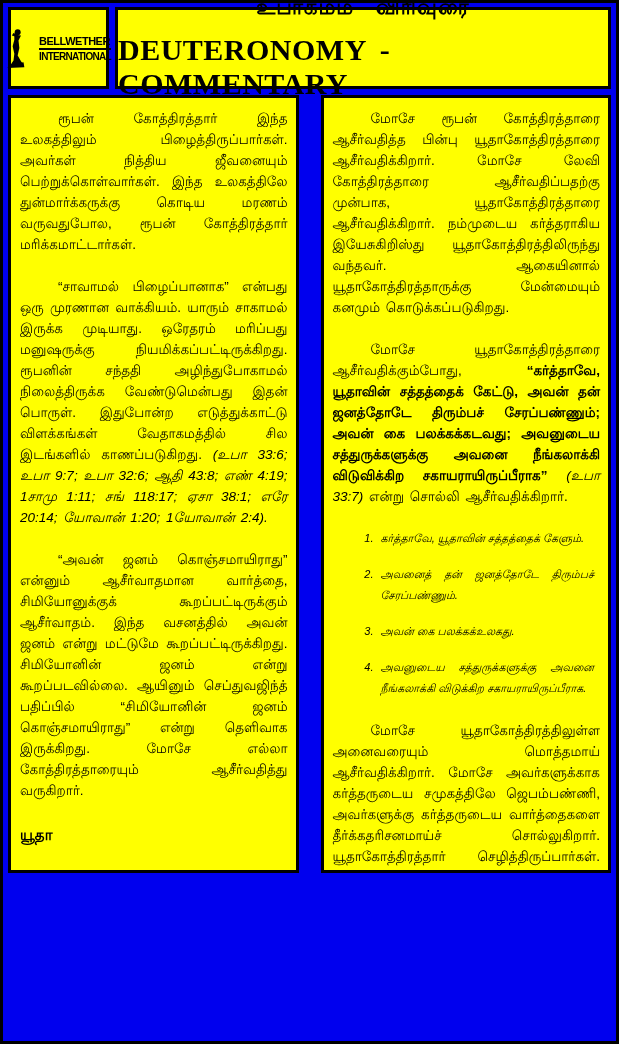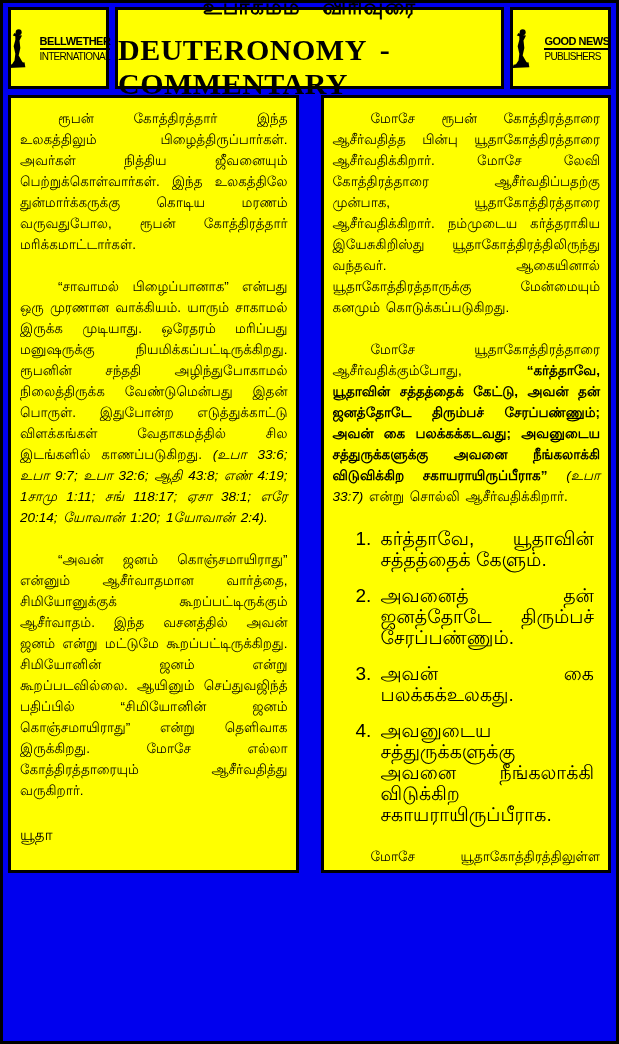--- a/index.html
+++ b/index.html
@@ -33,21 +33,21 @@
     padding: 2px;
   }
   .logo-icon { width: 20px; height: 46px; flex: 0 0 20px; }
   .logo-icon svg { width: 100%; height: 100%; }
   .logo-text { display: flex; flex-direction: column; }
   .logo-line1 {
     font-size: 11px; font-weight: bold; letter-spacing: -0.5px;
     border-bottom: 2px solid #000; padding-bottom: 1px; white-space: nowrap;
   }
   .logo-line2 {
-    font-size: 10px; font-weight: normal; letter-spacing: -0.7px;
+    font-size: 10px; font-weight: bold; letter-spacing: -0.7px;
     padding-top: 1px; white-space: nowrap;
   }
   .title-box {
     background: #FFFF00;
     border: 3px solid #000000;
     flex: 1 1 auto;
     display: flex;
     flex-direction: column;
     align-items: center;
     justify-content: center;
@@ -83,27 +83,28 @@
     text-indent: 38px;
     margin-bottom: 21px;
     word-spacing: 2px;
   }
   .para.no-indent { text-indent: 0; }
   .para .italic { font-style: italic; }
   .para .bold   { font-weight: bold; }
   .para.bold-para { font-weight: bold; }
   .heading {
     font-size: 15px;
-    font-weight: normal;
+    font-weight: bold;
     line-height: 25px;
     margin: 6px 0 28px 0;
     text-indent: 0;
   }
   .num-list {
-    font-size: 19px;
+    font-style: italic;
+    font-size: 11px;
     line-height: 21px;
     margin: 0 0 21px 44px;
     padding-right: 6px;
   }
   .num-list li {
     margin-bottom: 15px;
     padding-left: 4px;
     text-align: justify;
   }
 </style>
@@ -127,34 +128,20 @@
         <span class="logo-line1">BELLWETHER</span>
         <span class="logo-line2">INTERNATIONAL</span>
       </span>
     </div>
 
     <div class="title-box">
       <div class="title-tamil">உபாகமம் - விரிவுரை</div>
       <div class="title-english">DEUTERONOMY - COMMENTARY</div>
     </div>
 
-    <div class="logo-box">
-      <span class="logo-icon">
-        <svg viewBox="0 0 24 48" xmlns="http://www.w3.org/2000/svg">
-          <circle cx="14" cy="5" r="3.6" fill="#000"></circle>
-          <path d="M10 8 L18 9 L15 15 L16 24 L14 33 L18 40 L20 43 L5 45 L9 39 L10 31 L8 22 L10 14 Z" fill="#000"></path>
-          <path d="M9 6 L15 8 L14 11 L7 9 Z" fill="#000"></path>
-          <path d="M3 44 L21 41 L22 47 L2 48 Z" fill="#000"></path>
-        </svg>
-      </span>
-      <span class="logo-text">
-        <span class="logo-line1">GOOD NEWS</span>
-        <span class="logo-line2">PUBLISHERS</span>
-      </span>
-    </div>
 
   </div>
 
   <div class="body-row">
     <div class="column">
         <p class="para"><span>ரூபன் கோத்திரத்தார் இந்த உலகத்திலும் பிழைத்திருப்பார்கள். அவர்கள் நித்திய ஜீவனையும் பெற்றுக்கொள்வார்கள். இந்த உலகத்திலே துன்மார்க்கருக்கு கொடிய மரணம் வருவதுபோல, ரூபன் கோத்திரத்தார் மரிக்கமாட்டார்கள்.</span></p>
         <p class="para"><span>“சாவாமல் பிழைப்பானாக” என்பது ஒரு முரணான வாக்கியம். யாரும் சாகாமல் இருக்க முடியாது. ஒரேதரம் மரிப்பது மனுஷருக்கு நியமிக்கப்பட்டிருக்கிறது. ரூபனின் சந்ததி அழிந்துபோகாமல் நிலைத்திருக்க வேண்டுமென்பது இதன் பொருள். இதுபோன்ற எடுத்துக்காட்டு விளக்கங்கள் வேதாகமத்தில் சில இடங்களில் காணப்படுகிறது. </span><span class="italic">(உபா 33:6; உபா 9:7; உபா 32:6; ஆதி 43:8; எண் 4:19; 1சாமு 1:11; சங் 118:17; ஏசா 38:1; எரே 20:14; யோவான் 1:20; 1யோவான் 2:4).</span></p>
         <p class="para"><span>“அவன் ஜனம் கொஞ்சமாயிராது” என்னும் ஆசீர்வாதமான வார்த்தை, சிமியோனுக்குக் கூறப்பட்டிருக்கும் ஆசீர்வாதம். இந்த வசனத்தில் அவன் ஜனம் என்று மட்டுமே கூறப்பட்டிருக்கிறது. சிமியோனின் ஜனம் என்று கூறப்படவில்லை. ஆயினும் செப்துவஜிந்த் பதிப்பில் “சிமியோனின் ஜனம் கொஞ்சமாயிராது” என்று தெளிவாக இருக்கிறது. மோசே எல்லா கோத்திரத்தாரையும் ஆசீர்வதித்து வருகிறார்.</span></p>
         <div class="heading">
           <div>யூதா</div>

